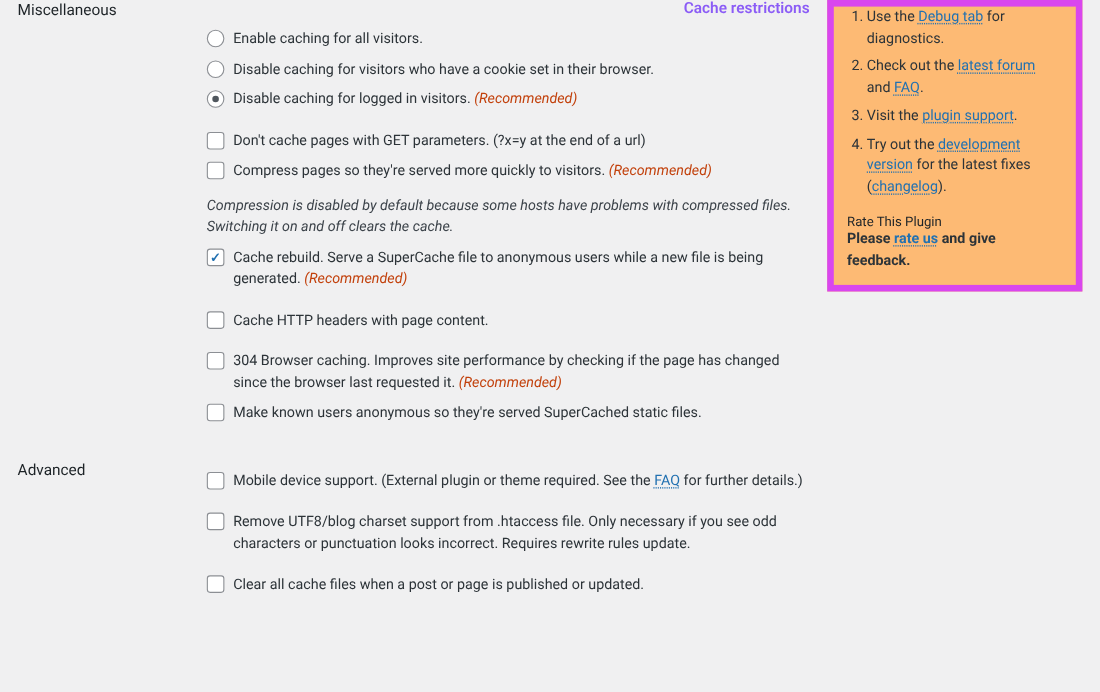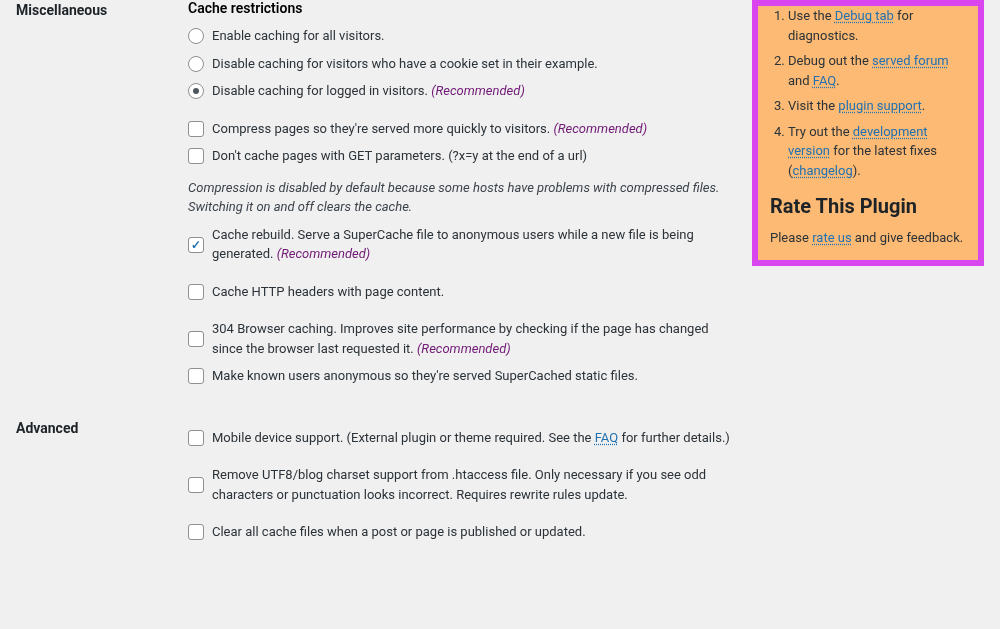--- a/index.html
+++ b/index.html
@@ -24,37 +24,38 @@
       flex: 1;
       max-width: 720px;
     }
     .section-row {
       display: flex;
       align-items: flex-start;
       margin-bottom: 24px;
     }
     .section-label {
       width: 172px;
-      font-weight: 700;
+      font-weight: 400;
       font-size: 14px;
       color: #1d2327;
       padding-top: 2px;
     }
     .section-content {
       flex: 1;
     }
     .sub-heading {
       font-weight: 600;
       font-size: 14px;
-      color: #000000;
+      color: #8b5cf6;
       margin-bottom: 10px;
+      text-align: right;
     }
     .option-row {
       display: flex;
-      align-items: center;
+      align-items: flex-start;
       gap: 8px;
       margin-bottom: 8px;
       line-height: 1.5;
     }
     .option-text {
       flex: 1;
     }
     .radio, .checkbox {
       width: 16px;
       height: 16px;
@@ -81,21 +82,21 @@
       background: #50575e;
     }
     .checkbox.checked::after {
       content: "✓";
       color: #2271b1;
       font-size: 12px;
       font-weight: bold;
     }
     .rec {
       font-style: italic;
-      color: #701a75;
+      color: #c2410c;
     }
     .help-text {
       font-style: italic;
       color: #3c434a;
       margin-bottom: 8px;
       line-height: 1.5;
       margin-top: 12px;
     }
     a {
       color: #2271b1;
@@ -115,27 +116,28 @@
     }
     .sidebar-box ol {
       padding-left: 18px;
       margin-bottom: 14px;
     }
     .sidebar-box li {
       margin-bottom: 6px;
       line-height: 1.5;
     }
     .sidebar-heading {
-      font-weight: 700;
-      font-size: 20px;
-      margin-bottom: 10px;
+      font-weight: 400;
+      font-size: 12px;
+      margin-bottom: 0;
       color: #1d2327;
     }
     .sidebar-text {
       line-height: 1.5;
+      font-weight: bold;
     }
     .spacer {
       height: 10px;
     }
   </style>
 </head>
 <body>
 
 <div class="main-wrap">
   <div class="settings-area">
@@ -144,42 +146,42 @@
       <div class="section-label">Miscellaneous</div>
       <div class="section-content">
         <div class="sub-heading">Cache restrictions</div>
 
         <div class="option-row">
           <span class="radio"></span>
           <span class="option-text">Enable caching for all visitors.</span>
         </div>
         <div class="option-row">
           <span class="radio"></span>
-          <span class="option-text">Disable caching for visitors who have a cookie set in their example.</span>
+          <span class="option-text">Disable caching for visitors who have a cookie set in their browser.</span>
         </div>
         <div class="option-row">
           <span class="radio checked"></span>
           <span class="option-text">
             <span>Disable caching for logged in visitors.</span>
             <span class="rec">(Recommended)</span>
           </span>
         </div>
 
         <div class="spacer"></div>
 
         <div class="option-row">
           <span class="checkbox"></span>
+          <span class="option-text">Don't cache pages with GET parameters. (?x=y at the end of a url)</span>
+        </div>
+        <div class="option-row">
+          <span class="checkbox"></span>
           <span class="option-text">
             <span>Compress pages so they're served more quickly to visitors.</span>
             <span class="rec">(Recommended)</span>
           </span>
-        </div>
-        <div class="option-row">
-          <span class="checkbox"></span>
-          <span class="option-text">Don't cache pages with GET parameters. (?x=y at the end of a url)</span>
         </div>
         <div class="help-text">Compression is disabled by default because some hosts have problems with compressed files. Switching it on and off clears the cache.</div>
         <div class="option-row">
           <span class="checkbox checked"></span>
           <span class="option-text">
             <span>Cache rebuild. Serve a SuperCache file to anonymous users while a new file is being generated.</span>
             <span class="rec">(Recommended)</span>
           </span>
         </div>
         <div class="spacer"></div>
@@ -228,21 +230,21 @@
 
   </div>
 
   <div class="sidebar">
     <div class="sidebar-box">
       <ol>
         <li>
           <span>Use the </span><a href="#">Debug tab</a><span> for diagnostics.</span>
         </li>
         <li>
-          <span>Debug out the </span><a href="#">served forum</a><span> and </span><a href="#">FAQ</a><span>.</span>
+          <span>Check out the </span><a href="#">latest forum</a><span> and </span><a href="#">FAQ</a><span>.</span>
         </li>
         <li>
           <span>Visit the </span><a href="#">plugin support</a><span>.</span>
         </li>
         <li>
           <span>Try out the </span><a href="#">development version</a><span> for the latest fixes (</span><a href="#">changelog</a><span>).</span>
         </li>
       </ol>
       <div class="sidebar-heading">Rate This Plugin</div>
       <div class="sidebar-text">

